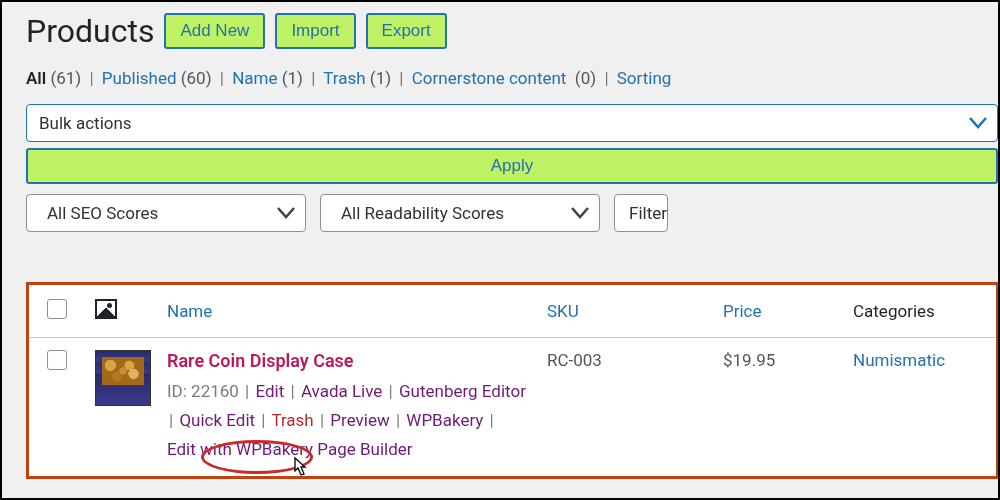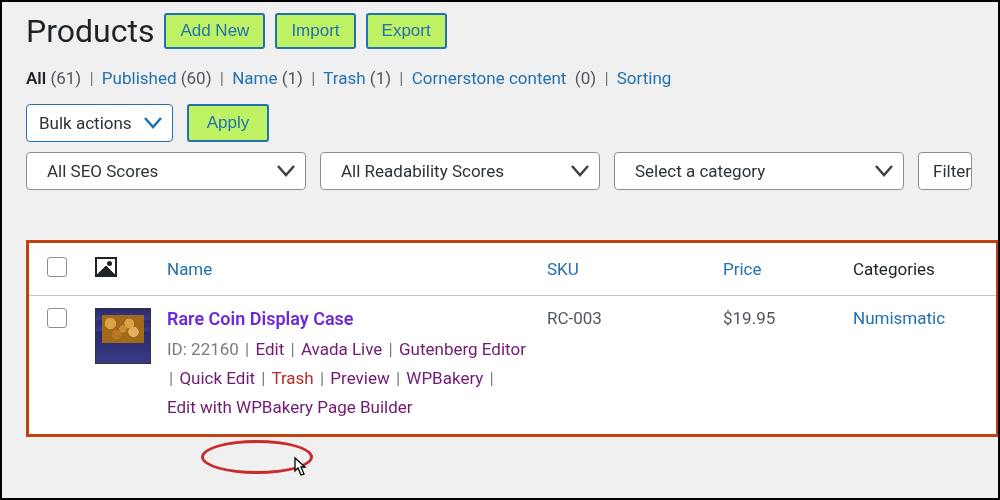--- a/index.html
+++ b/index.html
@@ -45,22 +45,23 @@
     color: #1d2327;
     margin-bottom: 16px;
   }
   .status-filters .sep { color: #777; margin: 0 4px; }
   .status-filters a { color: #2271b1; text-decoration: none; }
   .status-filters .count { color: #50575e; }
   .status-filters .current { font-weight: 600; color: #1d2327; }
 
   .actions-row {
     display: flex;
-    gap: 14px;
+    gap: 6px;
     margin-bottom: 10px;
+    flex-direction: column;
   }
   .select-box {
     border: 1.5px solid #2271b1;
     background: #fff;
     border-radius: 4px;
     padding: 8px 40px 8px 12px;
     font-size: 17px;
     color: #2c3338;
     position: relative;
     cursor: pointer;
@@ -141,21 +142,21 @@
     top: 6px; left: 6px; right: 6px; bottom: 20px;
     background:
       radial-gradient(circle at 20% 30%, #d9a441 14%, transparent 15%),
       radial-gradient(circle at 50% 50%, #c89030 14%, transparent 15%),
       radial-gradient(circle at 75% 60%, #e0b060 14%, transparent 15%),
       radial-gradient(circle at 35% 70%, #b87820 14%, transparent 15%),
       radial-gradient(circle at 65% 30%, #d9a441 14%, transparent 15%),
       #a06a1a;
   }
   .product-name {
-    color: #6d28d9;
+    color: #be185d;
     font-weight: 600;
     font-size: 18px;
     display: block;
     margin-bottom: 6px;
   }
   .row-actions {
     font-size: 17px;
     line-height: 1.7;
     color: #787c82;
     max-width: 370px;
@@ -256,28 +257,20 @@
       <div class="select-box plain">
         <span>All SEO Scores</span>
         <span class="chev">
           <svg width="18" height="12" viewBox="0 0 18 12">
               <path d="M1 1 L9 10 L17 1" stroke="#3c434a" stroke-width="2.5" fill="none"></path>
             </svg>
         </span>
       </div>
       <div class="select-box plain">
         <span>All Readability Scores</span>
-        <span class="chev">
-          <svg width="18" height="12" viewBox="0 0 18 12">
-              <path d="M1 1 L9 10 L17 1" stroke="#3c434a" stroke-width="2.5" fill="none"></path>
-            </svg>
-        </span>
-      </div>
-      <div class="select-box plain cat">
-        <span>Select a category</span>
         <span class="chev">
           <svg width="18" height="12" viewBox="0 0 18 12">
               <path d="M1 1 L9 10 L17 1" stroke="#3c434a" stroke-width="2.5" fill="none"></path>
             </svg>
         </span>
       </div>
       <div class="filter-btn">Filter</div>
     </div>
 
     <div class="table-wrap">

